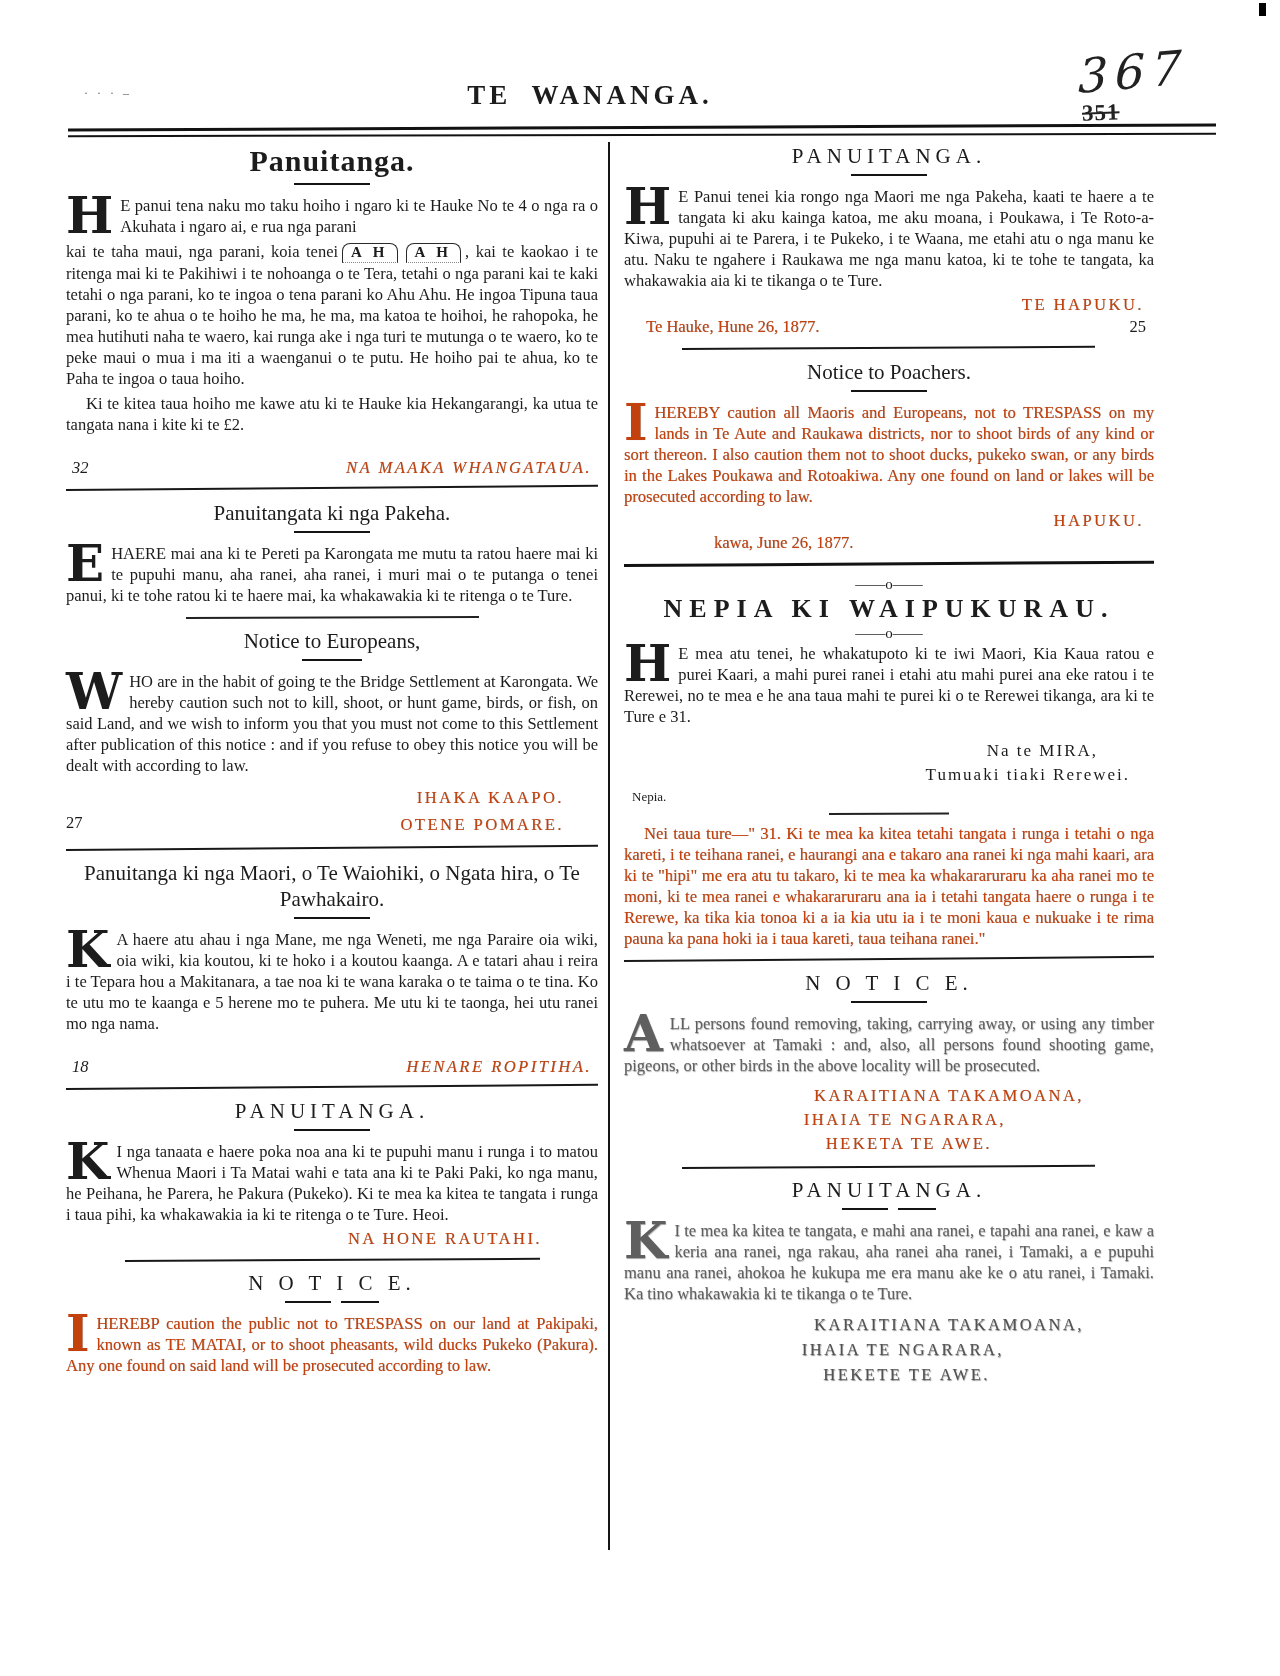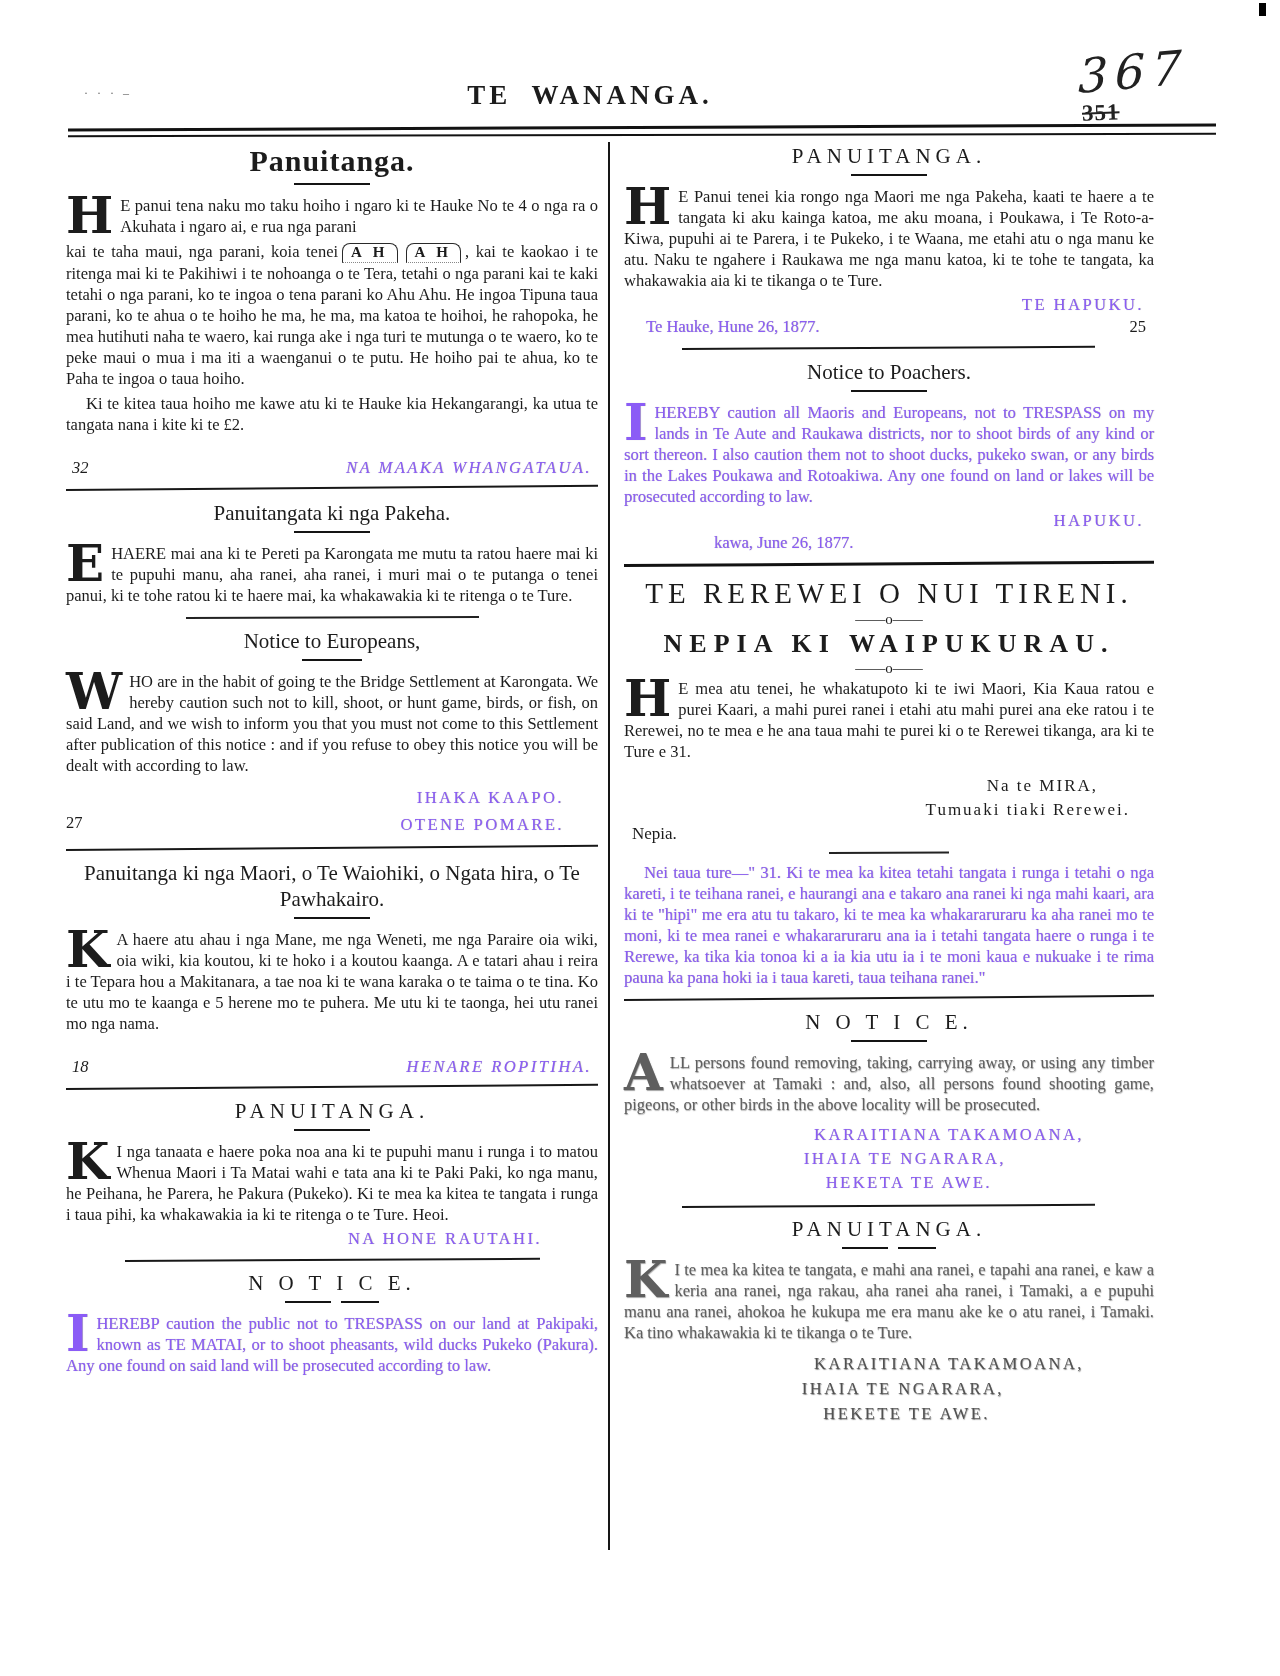--- a/index.html
+++ b/index.html
@@ -59,23 +59,23 @@
   .sig { letter-spacing:2.5px; font-size:16.5px; color:#2c2c2c; }
   .sigstack { text-align:right; padding-right:34px; line-height:27px; margin:8px 0 2px; }
   .sigstack .sig { display:block; }
   .sigstack.numbered { position:relative; }
   .sigstack.numbered .num { position:absolute; left:0; bottom:2px; }
   .sig-center { text-align:right; padding-right:150px; letter-spacing:2.5px; font-size:16.5px; margin:16px 0 0; }
   .dateline-row { display:flex; justify-content:space-between; padding:2px 8px 0 22px; font-size:16.5px; }
   .dateline { font-size:16.5px; padding-left:90px; margin:2px 0 0; }
   .sig-right { text-align:right; padding-right:10px; letter-spacing:2px; font-size:17px; margin:4px 0 0; }
   .sig-right.deep { padding-right:56px; }
-  .place { font-size:17px; margin:4px 0 0 8px; }
-
-  .worn  { color:#8b5cf6; text-shadow:0.4px 0.4px 0.7px rgba(110,110,110,.55); }
+  .place { font-size:13px; margin:4px 0 0 8px; }
+
+  .worn  { color:#c2410c; text-shadow:0.4px 0.4px 0.7px rgba(110,110,110,.55); }
   .faded { color:#5f5f5f; text-shadow:0.5px 0.5px 1px rgba(140,140,140,.8); }
   .faded2{ color:#525252; text-shadow:0.6px 0.6px 1px rgba(130,130,130,.9); }
 </style>
 </head>
 <body>
 
 <div class="page">
 
   <div class="speck"></div>
   <div class="margin-marks">· ·  · –</div>
@@ -168,21 +168,20 @@
     <section>
       <div class="h-bold">Notice to Poachers.</div>
       <div class="hr-short"></div>
       <p class="body worn"><span class="dropcap">I</span><span>HEREBY caution all Maoris and Europeans, not to TRESPASS on my lands in Te Aute and Raukawa districts, nor to shoot birds of any kind or sort thereon.  I also caution them not to shoot ducks, pukeko swan, or any birds in the Lakes Poukawa and Rotoakiwa.  Any one found on land or lakes will be prosecuted according to law.</span></p>
       <div class="sig-right"><span class="sig worn">HAPUKU.</span></div>
       <div class="dateline worn">kawa, June 26, 1877.</div>
       <div class="rule thick"></div>
     </section>
 
     <section>
-      <div class="h-rail1">TE REREWEI O NUI TIRENI.</div>
       <div class="o-div">——o——</div>
       <div class="h-rail2">NEPIA KI WAIPUKURAU.</div>
       <div class="o-div">——o——</div>
       <p class="body"><span class="dropcap">H</span><span>E mea atu tenei, he whakatupoto ki te iwi Maori, Kia Kaua ratou e purei Kaari, a mahi purei ranei i etahi atu mahi purei ana eke ratou i te Rerewei, no te mea e he ana taua mahi te purei ki o te Rerewei tikanga, ara ki te Ture e 31.</span></p>
       <div class="sig-right deep" style="margin-top:14px;"><span>Na te MIRA,</span></div>
       <div class="sig-right" style="padding-right:24px; margin-top:4px;"><span>Tumuaki tiaki Rerewei.</span></div>
       <div class="place">Nepia.</div>
       <div class="rule mini"></div>
       <p class="body worn" style="text-indent:20px;">Nei taua ture—" 31.  Ki te mea ka kitea tetahi tangata i runga i tetahi o nga kareti, i te teihana ranei, e haurangi ana e takaro ana ranei ki nga mahi kaari, ara ki te "hipi" me era atu tu takaro, ki te mea ka whakararuraru ka aha ranei mo te moni, ki te mea ranei e whakararuraru ana ia i tetahi tangata haere o runga i te Rerewe, ka tika kia tonoa ki a ia kia utu ia i te moni kaua e nukuake i te rima pauna ka pana hoki ia i taua kareti, taua teihana ranei."</p>
       <div class="rule"></div>

